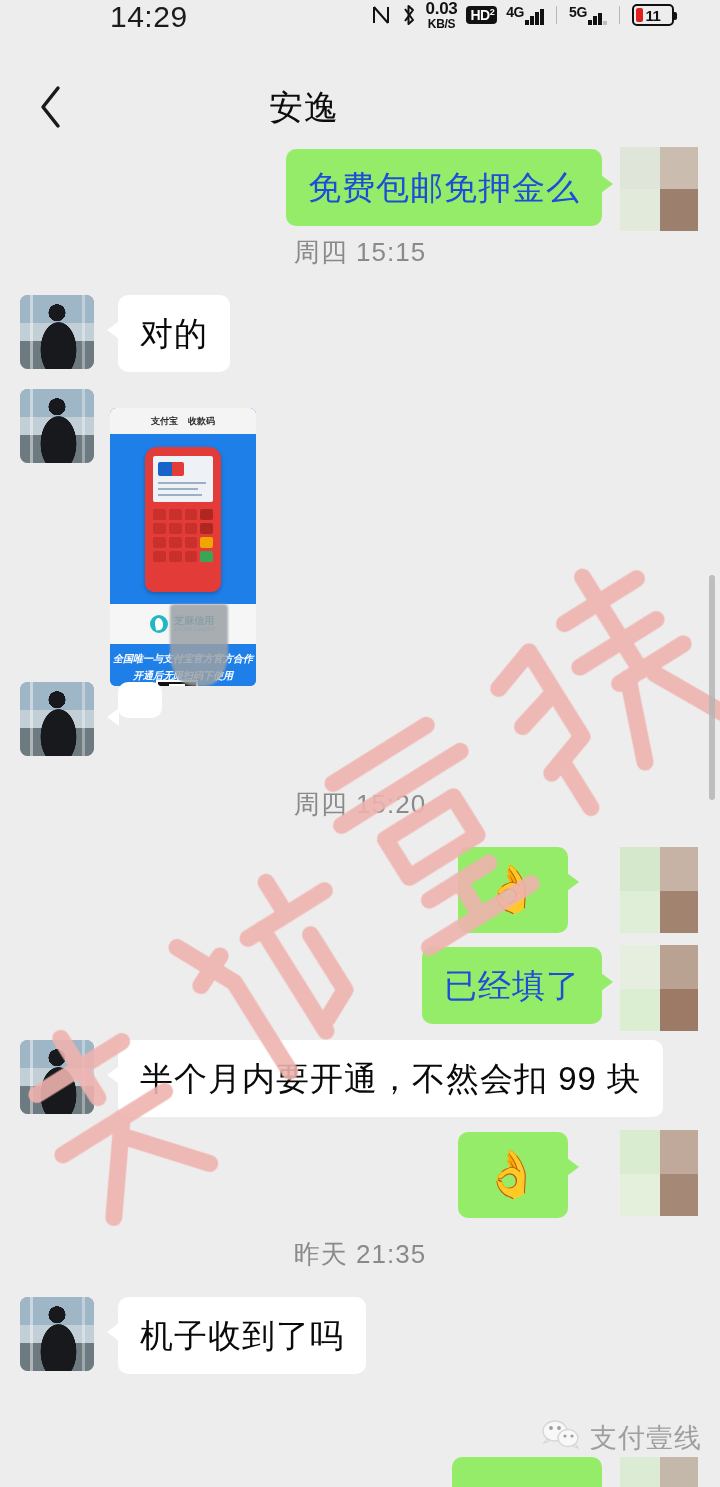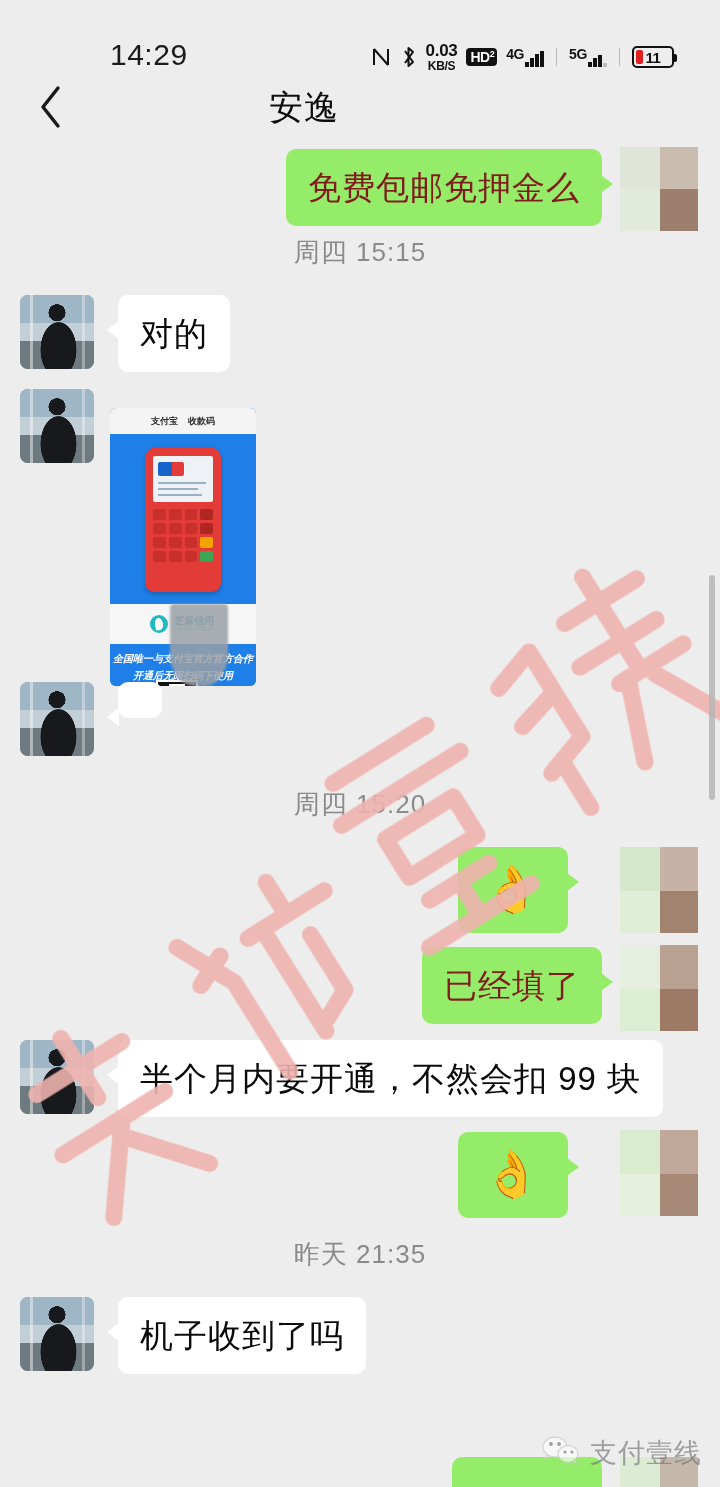--- a/index.html
+++ b/index.html
@@ -19,21 +19,21 @@
   }
 
   
   .statusbar {
     position: absolute;
     top: 0; left: 0;
     width: 720px;
     height: 72px;
     background: #ededed;
     display: flex;
-    align-items: flex-end;
+    align-items: flex-start;
     justify-content: space-between;
     padding: 0 28px;
     box-sizing: border-box;
   }
   .sb-time {
     font-size: 30px;
     color: #1b1b1b;
     letter-spacing: 0.5px;
     margin-left: 82px;
     font-weight: 400;
@@ -164,21 +164,21 @@
     border-top: 9px solid transparent;
     border-bottom: 9px solid transparent;
     border-right: 12px solid #ffffff;
   }
   .bubble-out {
     position: absolute;
     background: #95ec69;
     border-radius: 10px;
     padding: 18px 22px;
     font-size: 33px;
-    color: #7f1d1d;
+    color: #1d4ed8;
     line-height: 1.25;
     white-space: nowrap;
     letter-spacing: 1px;
   }
   .bubble-out:after {
     content: "";
     position: absolute;
     right: -11px; top: 26px;
     width: 0; height: 0;
     border-top: 9px solid transparent;
@@ -286,24 +286,25 @@
   
   .wm-diag {
     position: absolute;
     left: 0; top: 560px;
     width: 720px; height: 700px;
     pointer-events: none;
     z-index: 40;
   }
   .wm-corner {
     position: absolute;
-    right: 18px; bottom: 16px;
+    right: 18px; bottom: 31px;
     display: flex; align-items: center; gap: 9px;
     z-index: 45;
     opacity: .62;
+    font-family: Liberation Mono, monospace;
   }
   .wm-corner .txt {
     font-size: 27px;
     color: #6f6f6f;
     font-weight: 500;
     letter-spacing: 1px;
   }
 
   
   .scrollbar {

